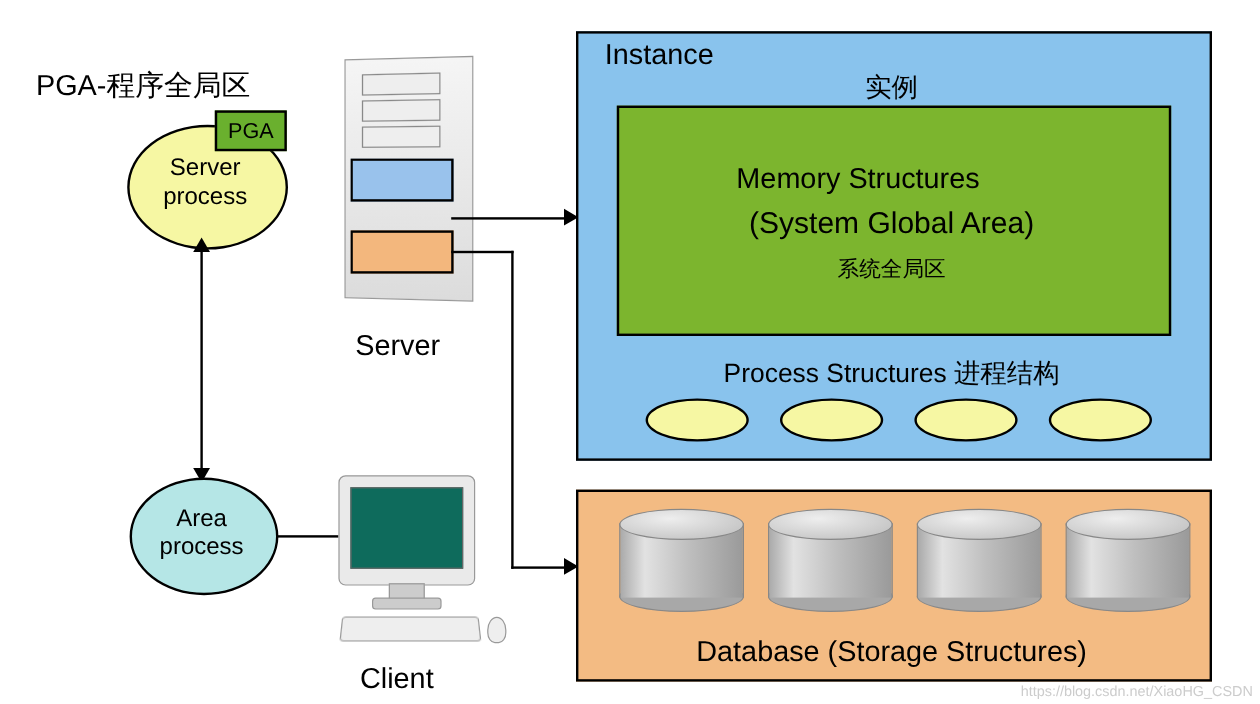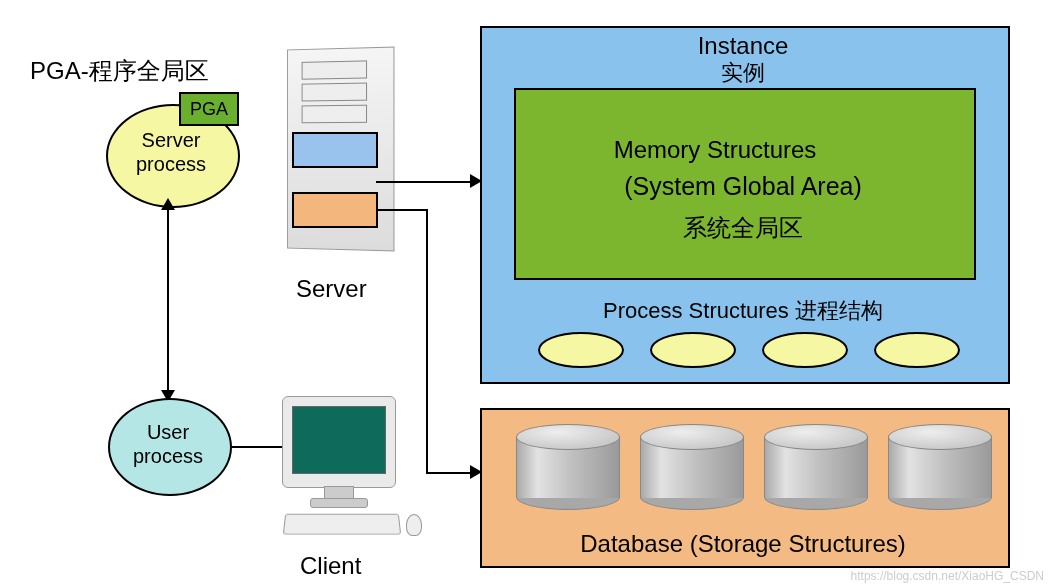--- a/index.html
+++ b/index.html
@@ -131,31 +131,31 @@
     position: absolute; left: 128px; top: 118px; width: 14px; height: 20px;
     background: #eee; border: 1px solid #999; border-radius: 50% 50% 40% 40%;
   }
   #client-caption { left: 300px; top: 552px; font-size: 24px; }
 
   
   #instance-box {
     left: 480px; top: 26px; width: 526px; height: 354px;
     background: #89c3ed; border: 2px solid #000;
   }
-  #instance-title1 { left: 480px; top: 32px; width: 526px; text-align: center; font-size: 24px; }
+  #instance-title1 { left: 504px; top: 32px; width: 526px; text-align: left; font-size: 24px; }
   #instance-title2 { left: 480px; top: 58px; width: 526px; text-align: center; font-size: 22px; }
 
   
   #memory-box {
     left: 514px; top: 88px; width: 458px; height: 188px;
     background: #7cb52e; border: 2px solid #000;
   }
   #mem-line1 { left: 486px; top: 136px; width: 458px; text-align: center; font-size: 24px; }
   #mem-line2 { left: 514px; top: 172px; width: 458px; text-align: center; font-size: 25px; }
-  #mem-line3 { left: 514px; top: 212px; width: 458px; text-align: center; font-size: 24px; }
+  #mem-line3 { left: 514px; top: 212px; width: 458px; text-align: center; font-size: 18px; }
 
   #process-structures-label { left: 514px; top: 296px; width: 458px; text-align: center; font-size: 22px; }
 
   .proc-ellipse {
     position: absolute; width: 82px; height: 32px;
     background: #f6f7a3; border: 2px solid #000; border-radius: 50%;
   }
 
   
   #database-box {
@@ -199,21 +199,21 @@
   <span>process</span>
 </div>
 <div id="pga-box" class="abs">PGA</div>
 
 <div id="vline" class="abs"></div>
 <div id="arrow-v-top" class="arrow-up"></div>
 <div id="arrow-v-bot" class="arrow-down"></div>
 
 <div id="user-process-ellipse" class="abs"></div>
 <div id="user-process-text" class="abs">
-  <span>User</span><br>
+  <span>Area</span><br>
   <span>process</span>
 </div>
 
 <div id="server-img" class="abs">
   <div class="srv-tower">
     <div class="srv-bay" style="top:12px;"></div>
     <div class="srv-bay" style="top:34px;"></div>
     <div class="srv-bay" style="top:56px;"></div>
     <div style="position:absolute;left:82px;top:100px;width:6px;height:6px;background:#3a7;"></div>
     <div style="position:absolute;left:82px;top:112px;width:6px;height:6px;background:#3a7;"></div>

